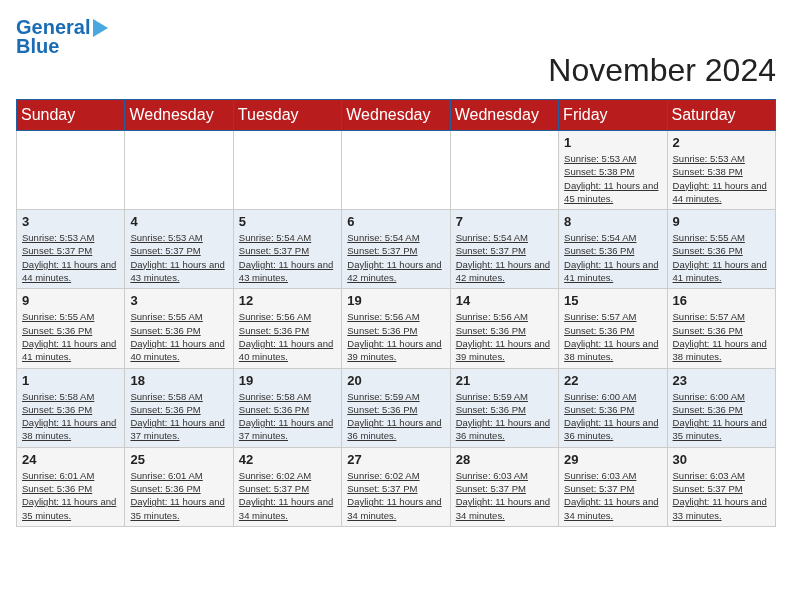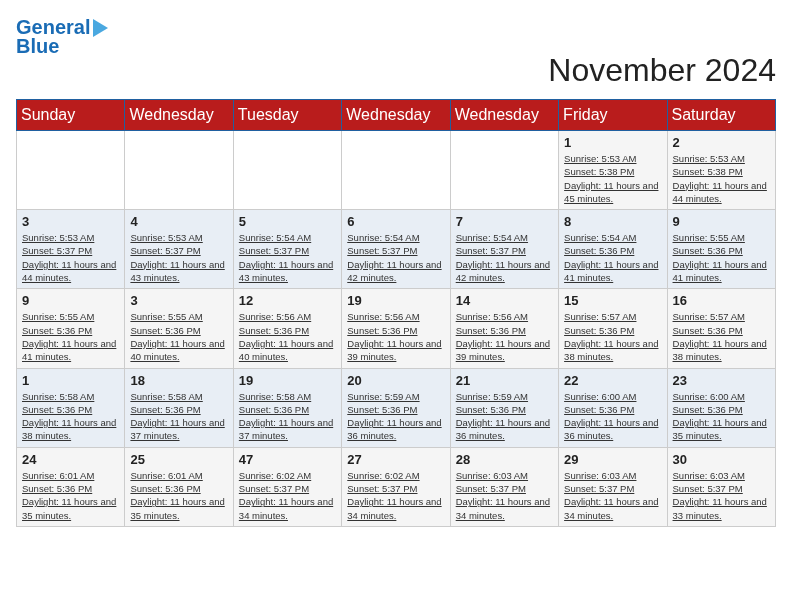--- a/index.html
+++ b/index.html
@@ -246,21 +246,21 @@
 Sunset: 5:36 PM
 Daylight: 11 hours and 35 minutes.</div>
         </td>
         <td>
           <span class="day-num">25</span>
           <div class="day-info" style="white-space: pre-line;">Sunrise: 6:01 AM
 Sunset: 5:36 PM
 Daylight: 11 hours and 35 minutes.</div>
         </td>
         <td>
-          <span class="day-num">47</span>
+          <span class="day-num">42</span>
           <div class="day-info" style="white-space: pre-line;">Sunrise: 6:02 AM
 Sunset: 5:37 PM
 Daylight: 11 hours and 34 minutes.</div>
         </td>
         <td>
           <span class="day-num">27</span>
           <div class="day-info" style="white-space: pre-line;">Sunrise: 6:02 AM
 Sunset: 5:37 PM
 Daylight: 11 hours and 34 minutes.</div>
         </td>

